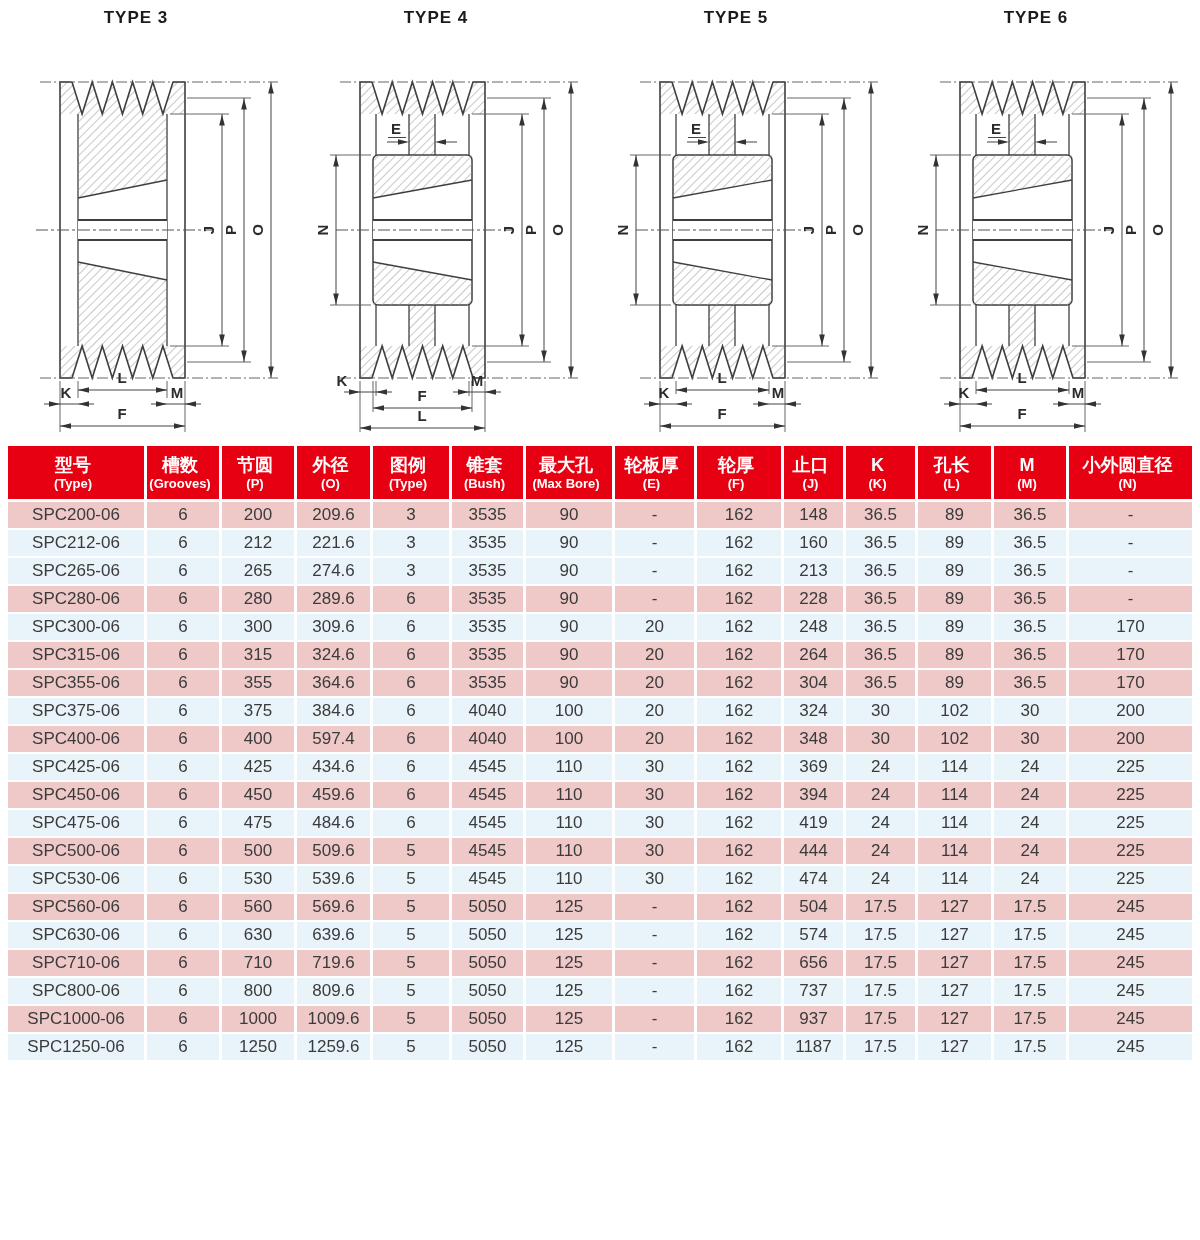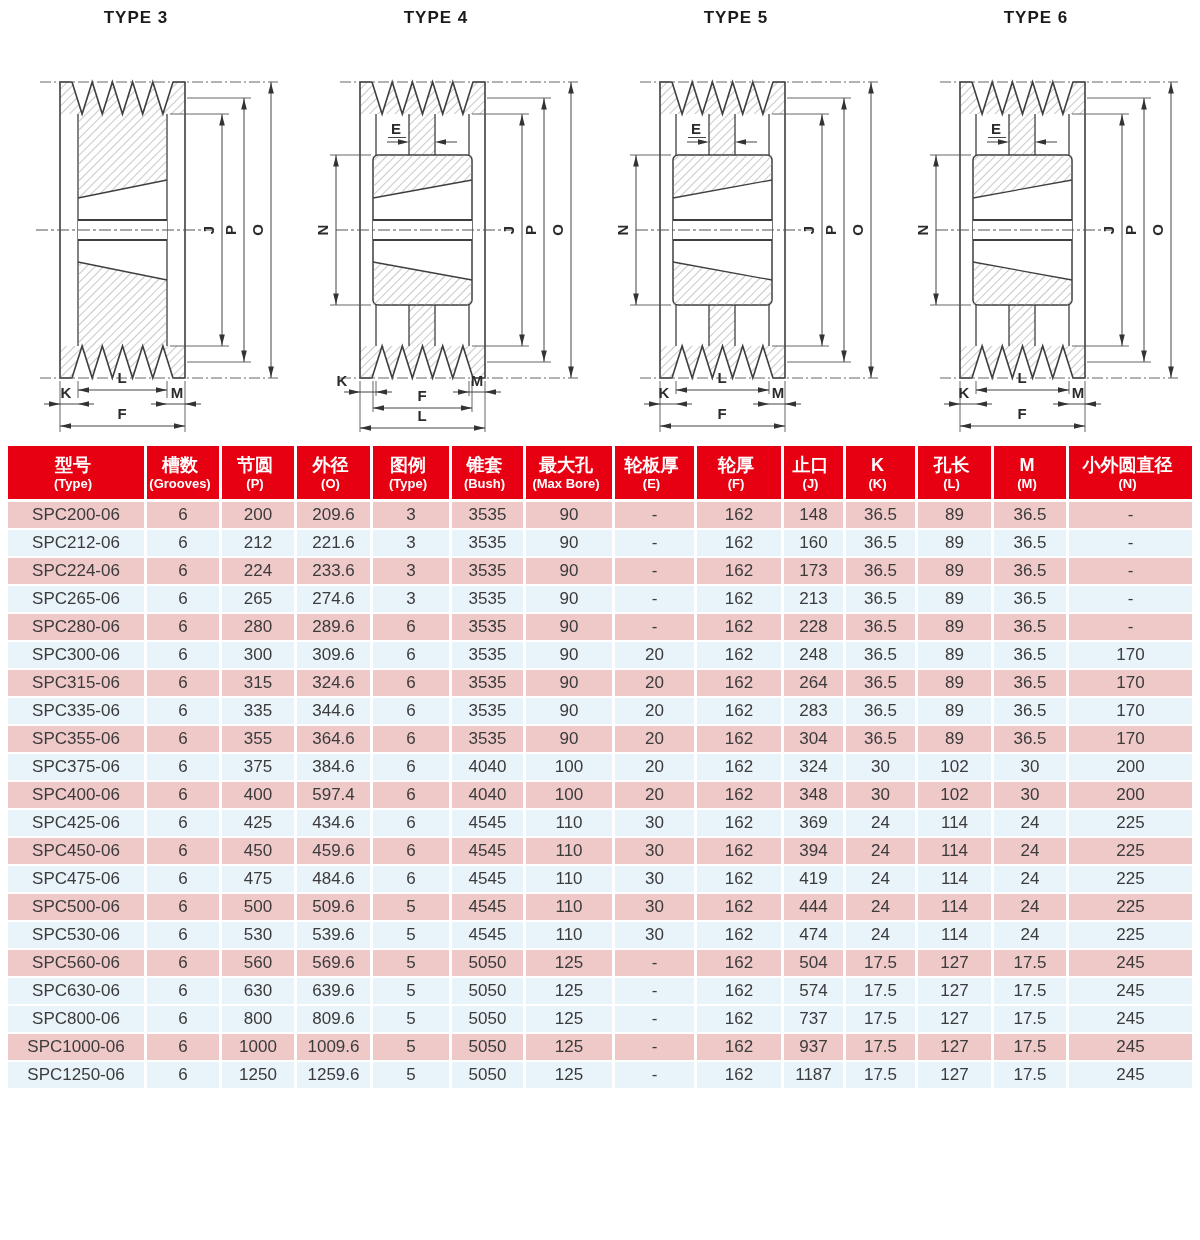--- a/index.html
+++ b/index.html
@@ -489,36 +489,20 @@
           <td>3535</td>
           <td>90</td>
           <td>-</td>
           <td>162</td>
           <td>160</td>
           <td>36.5</td>
           <td>89</td>
           <td>36.5</td>
           <td>-</td>
         </tr>
-        <tr class="pink">
-          <td>SPC224-06</td>
-          <td>6</td>
-          <td>224</td>
-          <td>233.6</td>
-          <td>3</td>
-          <td>3535</td>
-          <td>90</td>
-          <td>-</td>
-          <td>162</td>
-          <td>173</td>
-          <td>36.5</td>
-          <td>89</td>
-          <td>36.5</td>
-          <td>-</td>
-        </tr>
         <tr class="blue">
           <td>SPC265-06</td>
           <td>6</td>
           <td>265</td>
           <td>274.6</td>
           <td>3</td>
           <td>3535</td>
           <td>90</td>
           <td>-</td>
           <td>162</td>
@@ -569,36 +553,20 @@
           <td>3535</td>
           <td>90</td>
           <td>20</td>
           <td>162</td>
           <td>264</td>
           <td>36.5</td>
           <td>89</td>
           <td>36.5</td>
           <td>170</td>
         </tr>
-        <tr class="blue">
-          <td>SPC335-06</td>
-          <td>6</td>
-          <td>335</td>
-          <td>344.6</td>
-          <td>6</td>
-          <td>3535</td>
-          <td>90</td>
-          <td>20</td>
-          <td>162</td>
-          <td>283</td>
-          <td>36.5</td>
-          <td>89</td>
-          <td>36.5</td>
-          <td>170</td>
-        </tr>
         <tr class="pink">
           <td>SPC355-06</td>
           <td>6</td>
           <td>355</td>
           <td>364.6</td>
           <td>6</td>
           <td>3535</td>
           <td>90</td>
           <td>20</td>
           <td>162</td>
@@ -740,20 +708,36 @@
           <td>SPC630-06</td>
           <td>6</td>
           <td>630</td>
           <td>639.6</td>
           <td>5</td>
           <td>5050</td>
           <td>125</td>
           <td>-</td>
           <td>162</td>
           <td>574</td>
+          <td>17.5</td>
+          <td>127</td>
+          <td>17.5</td>
+          <td>245</td>
+        </tr>
+        <tr class="pink">
+          <td>SPC710-06</td>
+          <td>6</td>
+          <td>710</td>
+          <td>719.6</td>
+          <td>5</td>
+          <td>5050</td>
+          <td>125</td>
+          <td>-</td>
+          <td>162</td>
+          <td>656</td>
           <td>17.5</td>
           <td>127</td>
           <td>17.5</td>
           <td>245</td>
         </tr>
         <tr class="blue">
           <td>SPC800-06</td>
           <td>6</td>
           <td>800</td>
           <td>809.6</td>

